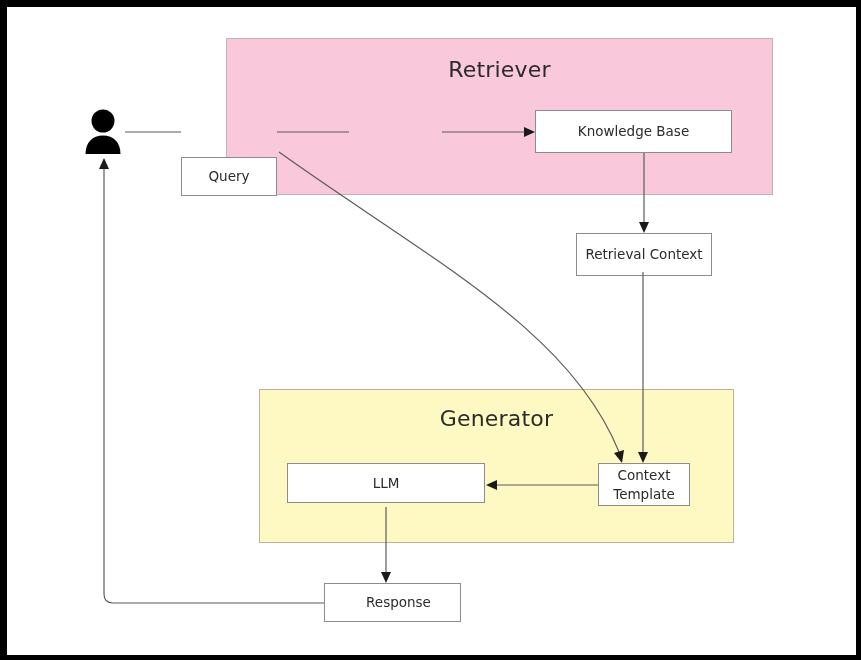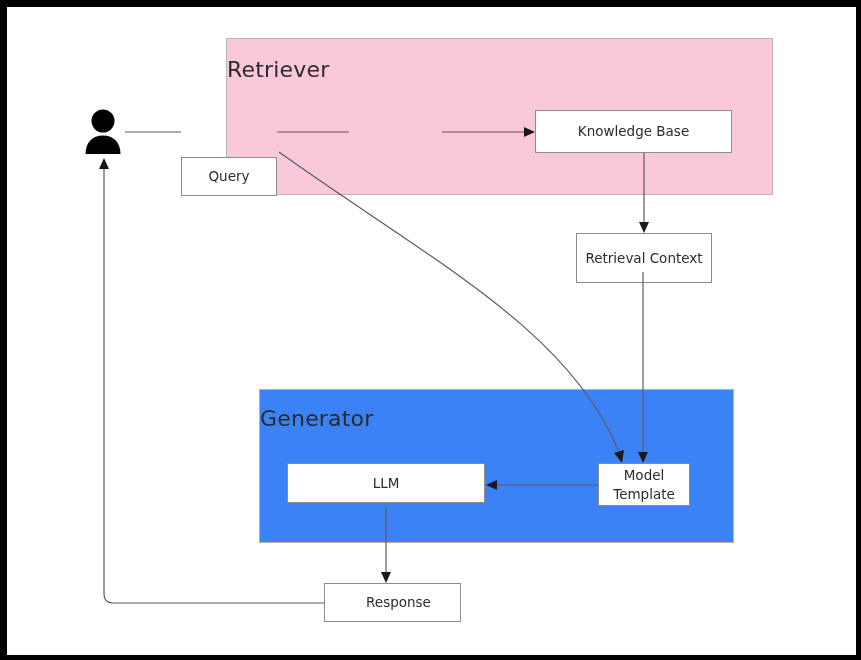--- a/index.html
+++ b/index.html
@@ -37,37 +37,37 @@
   
   .group {
     position: absolute;
     box-sizing: border-box;
     border: 1px solid #b5a9a9;
   }
   .group-title {
     position: absolute;
     left: 0;
     width: 100%;
-    text-align: left;
+    text-align: center;
     font-size: 22px;
     color: #2b2b2b;
     letter-spacing: 0.2px;
     white-space: nowrap;
   }
   #group-retriever {
     left: 226px; top: 38px;
     width: 547px; height: 157px;
     background: #f9c8da;
     border-color: #c0b4b4;
   }
   #group-retriever .group-title { top: 18px; }
   #group-generator {
     left: 259px; top: 389px;
     width: 475px; height: 154px;
-    background: #3b82f6;
+    background: #fef9c3;
     border-color: #bdb197;
   }
   #group-generator .group-title { top: 16px; }
 
   
   .node {
     position: absolute;
     box-sizing: border-box;
     background: #ffffff;
     border: 1px solid #8c8c8c;
@@ -76,21 +76,21 @@
     justify-content: center;
     text-align: center;
     font-size: 13.5px;
     color: #2b2b2b;
     line-height: 1.35;
     z-index: 12;
   }
   #node-query        { left: 181px; top: 113px; width: 96px;  height: 39px; margin-top: 44px; }
   #node-embedding    { left: 349px; top: 111px; width: 93px;  height: 43px; }
   #node-knowledge    { left: 535px; top: 110px; width: 197px; height: 43px; }
-  #node-retrieval    { left: 576px; top: 233px; width: 136px; height: 50px; }
+  #node-retrieval    { left: 576px; top: 233px; width: 136px; height: 43px; }
   #node-prompt       { left: 598px; top: 463px; width: 92px;  height: 43px; }
   #node-llm          { left: 287px; top: 463px; width: 198px; height: 40px; }
   #node-response     { left: 324px; top: 583px; width: 137px; height: 39px; padding-left: 12px; }
 
   
   #user-icon {
     position: absolute;
     left: 82px; top: 108px;
     width: 42px; height: 48px;
     z-index: 12;
@@ -141,21 +141,21 @@
       <div>Knowledge Base</div>
     </div>
   </div>
 
   <div class="node" id="node-retrieval">
     <span>Retrieval Context</span>
   </div>
 
   <div class="node" id="node-prompt">
     <div>
-      <div>Model</div>
+      <div>Context</div>
       <div>Template</div>
     </div>
   </div>
 
   <div class="node" id="node-llm">
     <span>LLM</span>
   </div>
 
   <div class="node" id="node-response">
     <span>Response</span>

